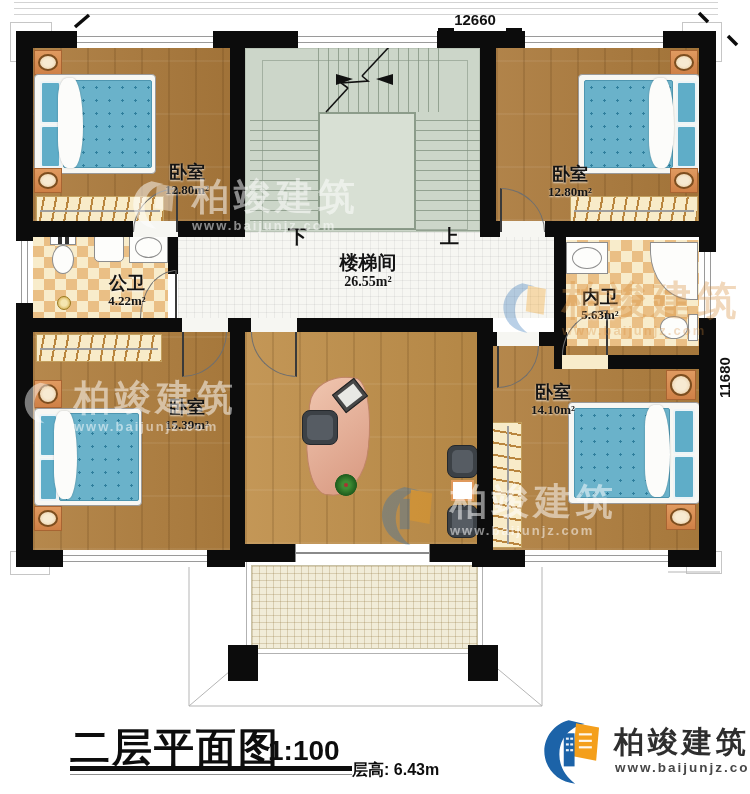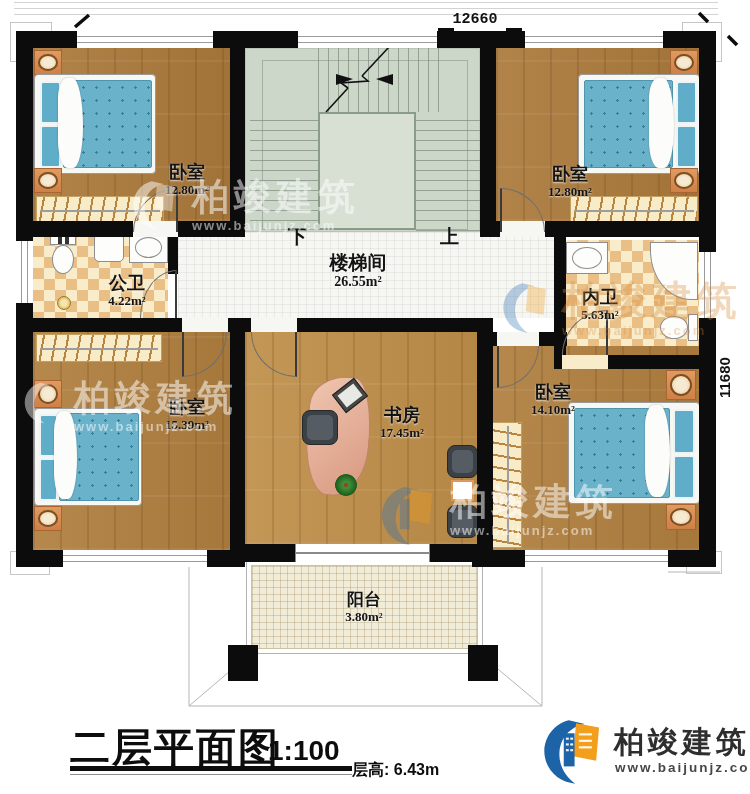--- a/index.html
+++ b/index.html
@@ -255,48 +255,40 @@
       <span class="ra">12.80m²</span>
   </div>
   <div class="room-label" style="left:522px;top:165px;">
     <span class="rn">卧室</span>
       <span class="ra">12.80m²</span>
   </div>
   <div class="room-label" style="left:79px;top:274px;">
     <span class="rn">公卫</span>
       <span class="ra">4.22m²</span>
   </div>
-  <div class="room-label" style="left:310px;top:253px;text-align:center;">
+  <div class="room-label" style="left:320px;top:253px;text-align:center;">
     <span class="rn" style="font-size:19px;">楼梯间</span>
       <span class="ra" style="font-size:14px;">26.55m²</span>
   </div>
   <div class="room-label" style="left:552px;top:288px;">
     <span class="rn">内卫</span>
       <span class="ra">5.63m²</span>
   </div>
   <div class="room-label" style="left:139px;top:398px;">
     <span class="rn">卧室</span>
       <span class="ra">15.39m²</span>
   </div>
-  <div class="room-label" style="left:354px;top:406px;">
-    <span class="rn">书房</span>
-      <span class="ra">17.45m²</span>
-  </div>
   <div class="room-label" style="left:505px;top:383px;">
     <span class="rn">卧室</span>
       <span class="ra">14.10m²</span>
   </div>
-  <div class="room-label" style="left:316px;top:591px;">
-    <span class="rn" style="font-size:17px;">阳台</span>
-      <span class="ra">3.80m²</span>
-  </div>
   <div class="updown" style="left:288px;top:224px;">下</div>
   <div class="updown" style="left:440px;top:224px;">上</div>
 
-  <div class="dim" style="left:420px;top:11px;width:110px;text-align:center;font-family:Liberation Mono, monospace;">12660</div>
+  <div class="dim" style="left:420px;top:11px;width:110px;text-align:center;">12660</div>
   <div class="dim dim-v" style="left:716px;top:330px;width:20px;height:95px;text-align:center;">11680</div>
 
   <div class="wm" style="left:130px;top:178px;">
     <svg width="54" height="54" viewBox="0 0 100 100" style="opacity:.5;">
       <path d="M40 6 C16 12 2 36 7 58 C11 78 28 92 49 94 C34 83 26 68 27 51 C28 30 42 15 62 11 Z" fill="#fff"></path>
       <polygon points="50,10 82,16 78,62 46,56" fill="#fff" opacity=".8"></polygon>
     </svg>
     <div class="wm-txt" style="margin-left:8px;">
       <span class="wm-name">柏竣建筑</span>
       <span class="wm-url">www.baijunjz.com</span>

